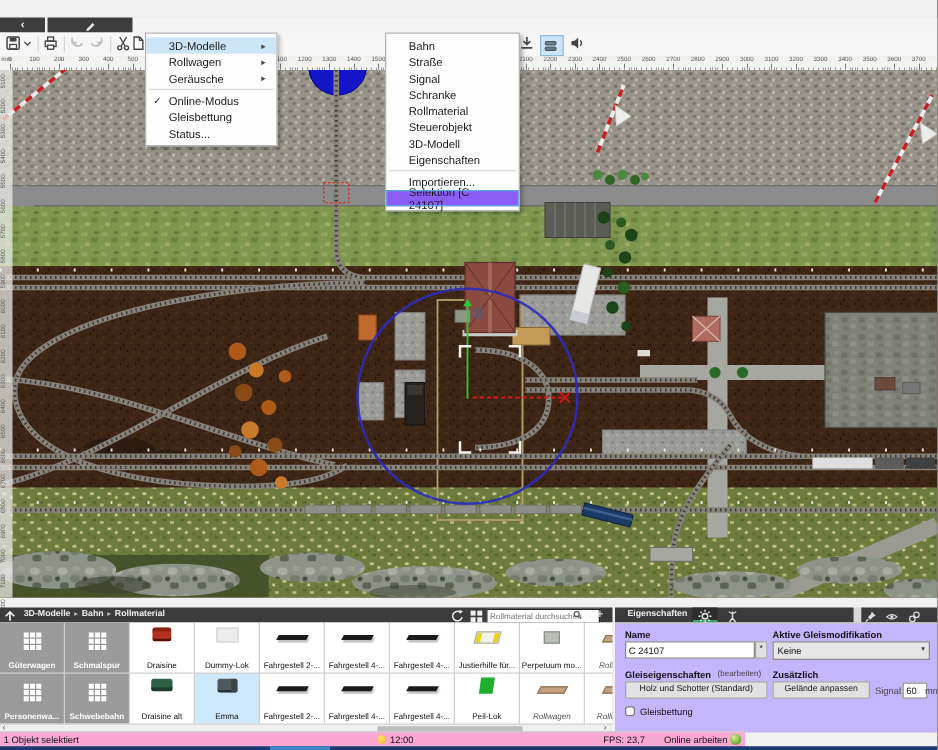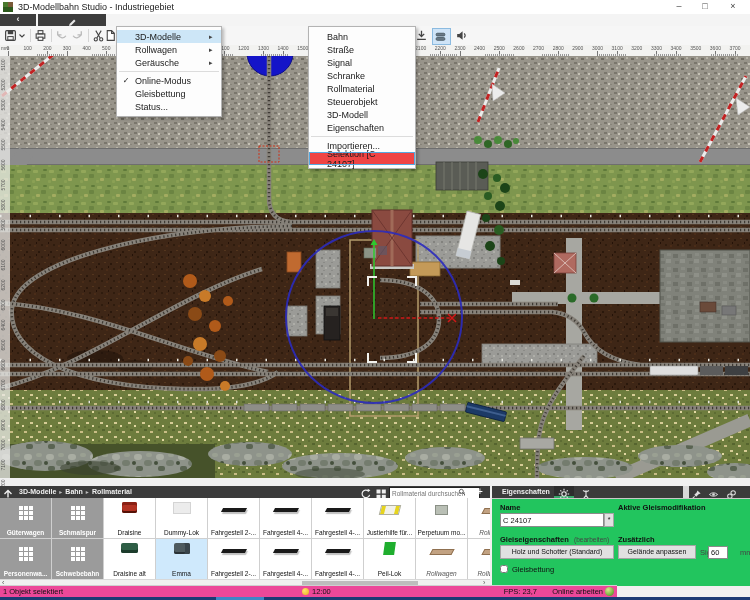--- a/index.html
+++ b/index.html
@@ -39,21 +39,21 @@
   .tb{fill:none;stroke:#87827a;stroke-width:4.5;}
   .tt{fill:none;stroke:#3e3a34;stroke-width:2.5;stroke-dasharray:1.2 2.8;}
   .post{fill:none;stroke:#e9e9e2;stroke-width:2.5;stroke-dasharray:1.5 28;}
   
   .menu{position:absolute;background:#fdfdfd;border:1px solid #b3b3b3;box-shadow:2px 2px 3px rgba(0,0,0,.25);z-index:20;padding:3px 0;}
   #menu-katalog{left:116px;top:26px;width:104px;}
   #menu-modelle{left:214px;top:26px;width:96px;}
   #menu-neu{left:308px;top:26px;width:106px;}
   .mitem{position:relative;height:13px;display:flex;align-items:center;font-size:9px;color:#1a1a1a;}
   .mitem.hl{background:#cde6f7;}
-  #menu-neu .mitem.hl{background:#ef4444;outline:1px solid #56a9e0;outline-offset:-1px;}
+  #menu-neu .mitem.hl{background:#8b5cf6;outline:1px solid #56a9e0;outline-offset:-1px;}
   .mck{width:18px;text-align:center;font-size:8px;color:#222;}
   .mlb{flex:1;}
   .mar{width:12px;font-size:7px;color:#444;}
   .msep{height:1px;background:#dcdcdc;margin:2px 2px;}
   
   #cat-header{position:absolute;left:0;top:486px;width:490px;height:12px;background:#3b3b3b;z-index:5;}
   .bcitem{font-size:7px;font-weight:bold;color:#f0f0f0;margin:0 3px;line-height:12px;}
   .bcsep{font-size:6px;color:#bbb;line-height:12px;}
   #bc{position:absolute;left:16px;top:0;display:flex;height:12px;}
   #up-btn{position:absolute;left:2px;top:0;width:12px;height:12px;}
@@ -89,56 +89,49 @@
   #cat-thumb{position:absolute;left:302px;top:1px;width:116px;height:5px;background:#bdbdbd;}
   
   #prop-header{position:absolute;left:492px;top:486px;width:191px;height:12px;background:#3b3b3b;z-index:5;}
   #prop-title{position:absolute;left:10px;top:0;font-size:7px;font-weight:bold;color:#f0f0f0;line-height:12px;}
   .ptab{position:absolute;top:0;width:20px;height:12px;}
   #tab-gear{left:62px;background:#2d2d2d;box-shadow:inset 0 -2px #3aa76a;}
   #tab-gizmo{left:84px;}
   #prop-gap{position:absolute;left:683px;top:486px;width:6px;height:12px;background:#d8d8d8;z-index:5;}
   #prop-hright{position:absolute;left:689px;top:486px;width:61px;height:12px;background:#3b3b3b;z-index:5;}
   #prop-hright svg{margin:1px 0 0 2px;}
-  #prop-body{position:absolute;left:492px;top:498px;width:258px;height:87px;background:#22c55e;z-index:5;border-top:1px solid #c8c8c8;}
+  #prop-body{position:absolute;left:492px;top:498px;width:258px;height:87px;background:#c4b5fd;z-index:5;border-top:1px solid #c8c8c8;}
   .plabel{position:absolute;font-size:7.5px;font-weight:bold;color:#111;}
   .psmall{position:absolute;font-size:6.5px;color:#444;}
   .pinput{position:absolute;background:#fff;border:1px solid #8a8a8a;font-size:7.5px;
      font-family:"Liberation Sans",sans-serif;padding:0 2px;color:#111;}
   .pbtn{position:absolute;background:#e1e1e1;border:1px solid #a5a5a5;font-size:7px;
      font-family:"Liberation Sans",sans-serif;color:#111;padding:0;line-height:12px;}
   .pdrop{position:absolute;background:#e6e6e6;border:1px solid #8a8a8a;font-size:7.5px;color:#111;line-height:13px;padding:0 3px;}
   .pdrop .ca{position:absolute;right:3px;top:0;font-size:6px;color:#444;}
   #chk{position:absolute;left:8px;top:66px;width:8px;height:8px;margin:0;}
   #chk-label{position:absolute;left:20px;top:66px;font-size:7.5px;color:#111;}
   
-  #statusbar{position:absolute;left:0;top:585px;width:596px;height:12px;background:#ec4899;border-top:1px solid #cfcfcf;z-index:6;padding-left:21px;}
+  #statusbar{position:absolute;left:0;top:585px;width:596px;height:12px;background:#f9a8d4;border-top:1px solid #cfcfcf;z-index:6;}
   #status-left{position:absolute;left:3px;top:1px;font-size:7.5px;color:#111;}
   #status-time{position:absolute;left:312px;top:1px;font-size:7.5px;color:#111;}
   #sun{position:absolute;left:302px;top:2px;width:7px;height:7px;border-radius:50%;
       background:radial-gradient(circle at 35% 35%,#ffe070,#e8b21a);}
   #status-fps{position:absolute;right:80px;top:1px;font-size:7.5px;color:#111;}
   #status-online{position:absolute;right:14px;top:1px;font-size:7.5px;color:#111;}
   #globe{position:absolute;right:3px;top:1px;width:9px;height:9px;border-radius:50%;
       background:radial-gradient(circle at 35% 30%,#d8e890,#7ab442 60%,#4a7a22);}
   #bottomstrip{position:absolute;left:0;top:597px;width:750px;height:3px;background:#1c3a74;z-index:6;}
   #bottomstrip-seg{position:absolute;left:216px;top:0;width:48px;height:3px;background:#3f86c6;}
 </style>
 </head>
 <body>
 
 <div id="app">
 
-  <div id="titlebar">
-    <div id="appicon"></div>
-    <span id="title">3D-Modellbahn Studio - Industriegebiet</span>
-    <span class="wbtn" id="btn-min">–</span>
-    <span class="wbtn" id="btn-max">□</span>
-    <span class="wbtn" id="btn-close">×</span>
-  </div>
 
   <div id="menubar"></div>
   <div class="darkbtn" id="back-btn">‹</div>
   <div class="darkbtn" id="pencil-btn">
     <svg width="10" height="10" viewBox="0 0 12 12">
         <path d="M2.5,9.5 l0.6,-2.4 5.4,-5.4 1.8,1.8 -5.4,5.4 z" fill="#e8e8e8"></path>
       </svg>
   </div>
 
   <div id="toolbar">
@@ -740,29 +733,33 @@
       </svg>
     <svg width="11" height="11" viewBox="0 0 12 12">
         <path d="M2,3.2 h8 M2,6 h8 M2,8.8 h8" stroke="#ddd" stroke-width="1.3"></path>
       </svg>
   </div>
   <div id="prop-body">
     <span class="plabel" style="left:8px;top:4px">Name</span>
     <input class="pinput" style="left: 8px; top: 14px; width: 98px; height: 12px;" value="C 24107">
     <button class="pbtn" style="left:112px;top:14px;width:10px;height:14px;font-size:7px">*</button>
     <span class="plabel" style="left:126px;top:4px">Aktive Gleismodifikation</span>
+    <div class="pdrop" style="left:126px;top:14px;width:118px;height:13px">
+      <span>Keine</span>
+      <span class="ca">▾</span>
+    </div>
     <span class="plabel" style="left:8px;top:36px">Gleiseigenschaften</span>
     <span class="psmall" style="left:82px;top:37px">(bearbeiten)</span>
     <button class="pbtn" style="left:8px;top:46px;width:114px;height:14px">Holz und Schotter (Standard)</button>
     <input type="checkbox" id="chk" style="">
     <span id="chk-label">Gleisbettung</span>
     <span class="plabel" style="left:126px;top:36px">Zusätzlich</span>
     <button class="pbtn" style="left:126px;top:46px;width:78px;height:14px">Gelände anpassen</button>
     <span class="psmall" style="left:208px;top:49px;font-size:7.5px">Signal:</span>
-    <input class="pinput" style="left: 216px; top: 47px; width: 14px; height: 11px;" value="60">
+    <input class="pinput" style="left: 230px; top: 47px; width: 14px; height: 11px;" value="60">
     <span class="psmall" style="left:248px;top:49px;font-size:7.5px">mm</span>
   </div>
 
   <div id="statusbar">
     <span id="status-left">1 Objekt selektiert</span>
     <div id="sun"></div>
     <span id="status-time">12:00</span>
     <span id="status-fps">FPS: 23,7</span>
     <span id="status-online">Online arbeiten</span>
     <div id="globe"></div>

